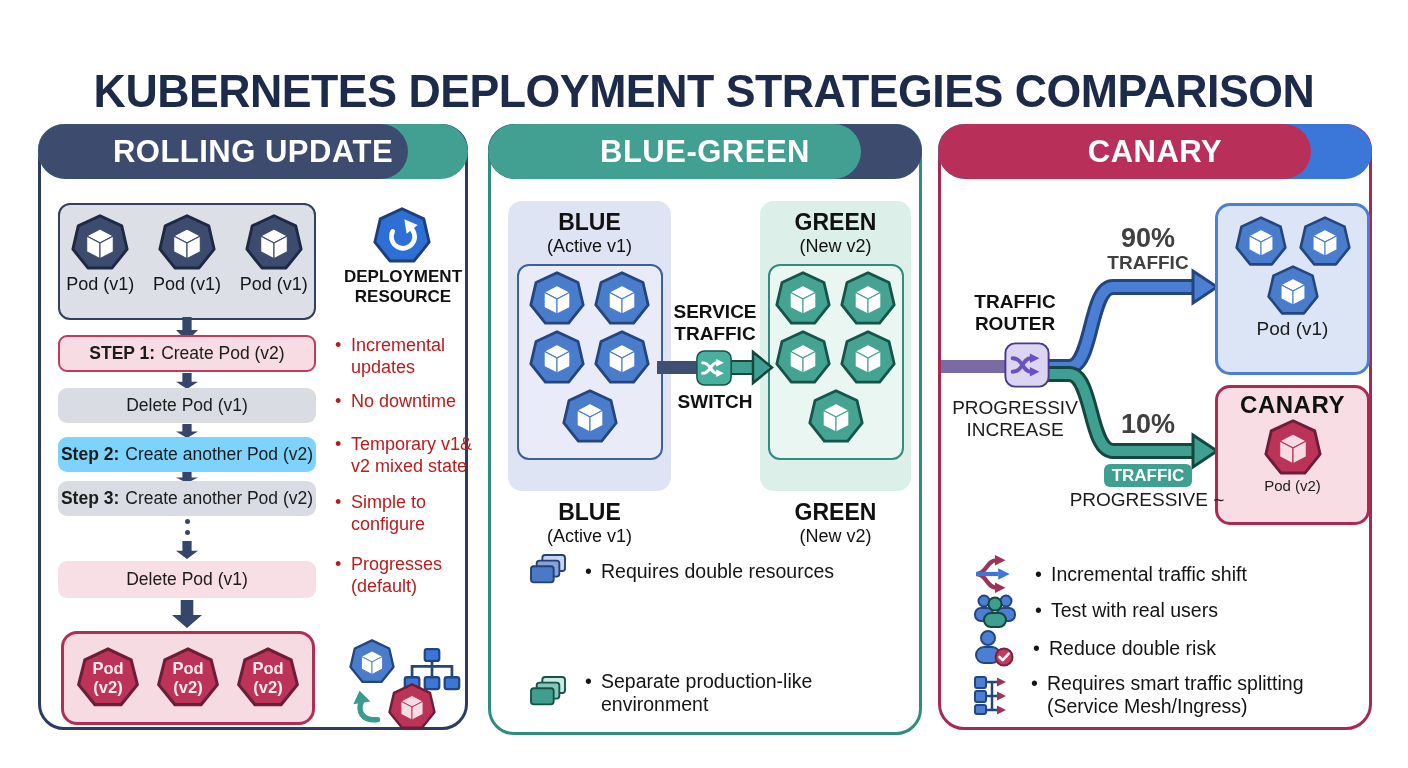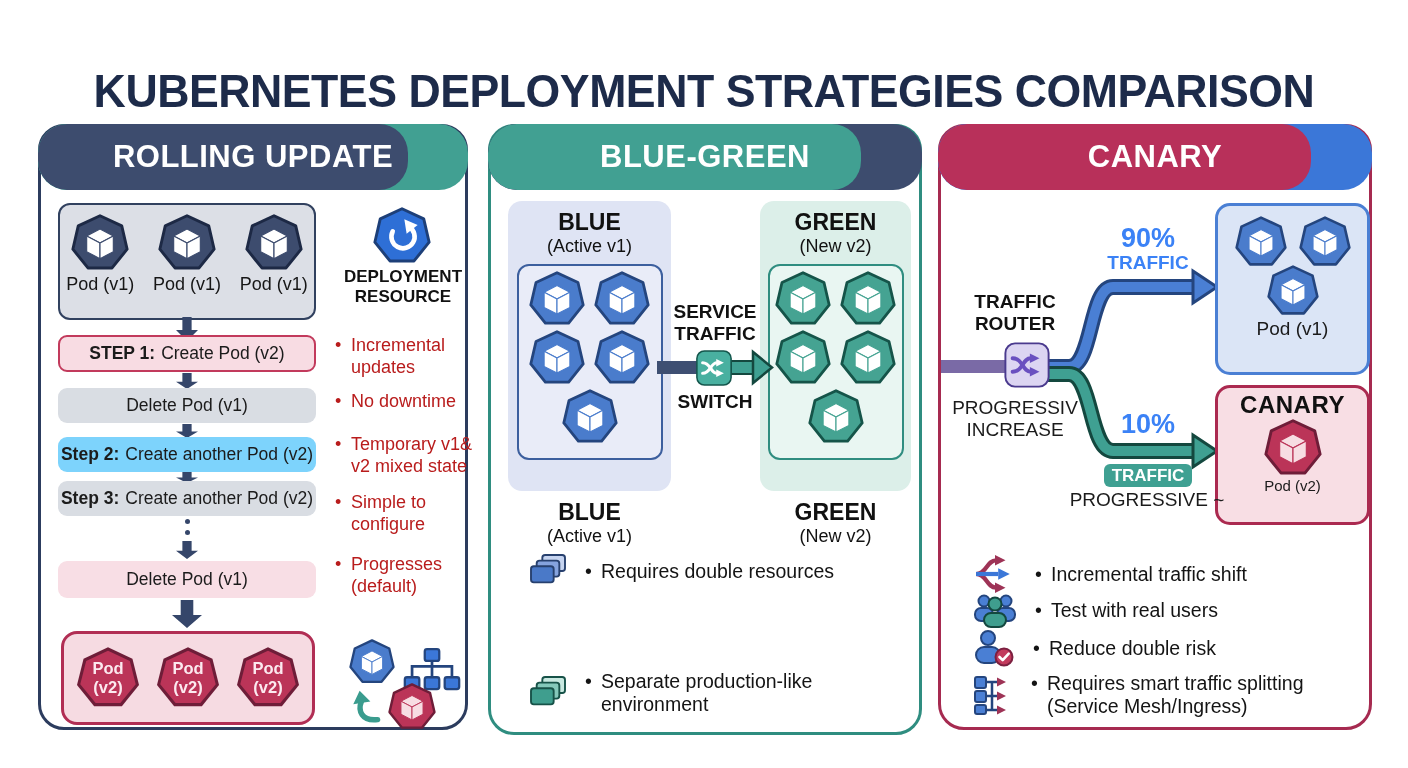--- a/index.html
+++ b/index.html
@@ -13,21 +13,21 @@
   .title{position:absolute;top:32px;left:0;right:0;text-align:center;
          font-size:47px;font-weight:bold;color:var(--title-ink,#1d2b4a);
          transform:scaleX(.95);letter-spacing:-.5px;white-space:nowrap;}
 
   
   .panel{position:absolute;background:#fff;border-radius:26px;box-sizing:border-box;}
   #panel-rolling{left:38px;top:124px;width:430px;height:606px;border:3px solid #2c3c5e;}
   #panel-bluegreen{left:488px;top:124px;width:434px;height:611px;border:3px solid #2f8d80;}
   #panel-canary{left:938px;top:124px;width:434px;height:606px;border:3px solid #a62a50;}
 
-  .hdr{position:absolute;top:-3px;left:-3px;right:-3px;height:66px;border-radius:29px;overflow:hidden;z-index:6;}
+  .hdr{position:absolute;top:-3px;left:-3px;right:-3px;height:55px;border-radius:29px;overflow:hidden;z-index:6;}
   .hdr-accent{position:absolute;inset:0;}
   .hdr-pill{position:absolute;top:0;bottom:0;left:0;width:86%;border-radius:29px;}
   .hdr-txt{position:absolute;inset:0;display:flex;align-items:center;justify-content:center;
            font-size:31px;font-weight:bold;color:#fff;letter-spacing:.5px;}
   #panel-rolling .hdr-accent{background:var(--teal,#41a092);}
   #panel-rolling .hdr-pill{background:var(--navy,#3d4c6e);}
   #panel-bluegreen .hdr-accent{background:var(--navy,#3d4c6e);}
   #panel-bluegreen .hdr-pill{background:var(--teal,#41a092);}
   #panel-canary .hdr-accent{background:var(--blue,#3b77d8);}
   #panel-canary .hdr-pill{background:var(--crimson,#b8305a);}
@@ -124,21 +124,21 @@
   .svc-lbl span{display:block;}
   .brow{position:absolute;display:flex;align-items:center;gap:16px;font-size:19.5px;line-height:23px;color:#141414;}
   .brow .ic{flex:0 0 auto;}
 
   
   .flow{position:absolute;left:0;top:0;z-index:1;}
   .c-lbl{position:absolute;text-align:center;font-size:19px;font-weight:bold;line-height:22px;color:#111;z-index:3;}
   .c-lbl span{display:block;}
   .c-note{position:absolute;text-align:center;font-size:19px;font-weight:normal;line-height:22px;color:#1b1b1b;z-index:3;}
   .c-note span{display:block;}
-  .pct{position:absolute;text-align:center;color:#3b82f6;z-index:3;}
+  .pct{position:absolute;text-align:center;color:#404040;z-index:3;}
   .pct b{display:block;font-size:27px;line-height:28px;}
   .pct span{display:block;font-size:19px;font-weight:bold;line-height:22px;}
   .badge{position:absolute;background:#3fa092;color:#fff;font-weight:bold;font-size:17px;
          border-radius:6px;display:flex;align-items:center;justify-content:center;z-index:3;}
   .sbox{position:absolute;left:274px;top:76px;width:155px;height:172px;background:var(--stable-box,#dbe5f6);
         border:3px solid #4a7fd4;border-radius:15px;box-sizing:border-box;z-index:2;}
   .sbox-lbl{text-align:center;font-size:19px;margin-top:1px;color:#1b1b1b;}
   .cbox{position:absolute;left:274px;top:258px;width:155px;height:140px;background:var(--canary-box,#f8dee4);
         border:3px solid #ab2a50;border-radius:15px;box-sizing:border-box;text-align:center;padding-top:3px;z-index:2;}
   .cbox-t{font-size:24px;font-weight:bold;letter-spacing:.5px;color:#111;}

